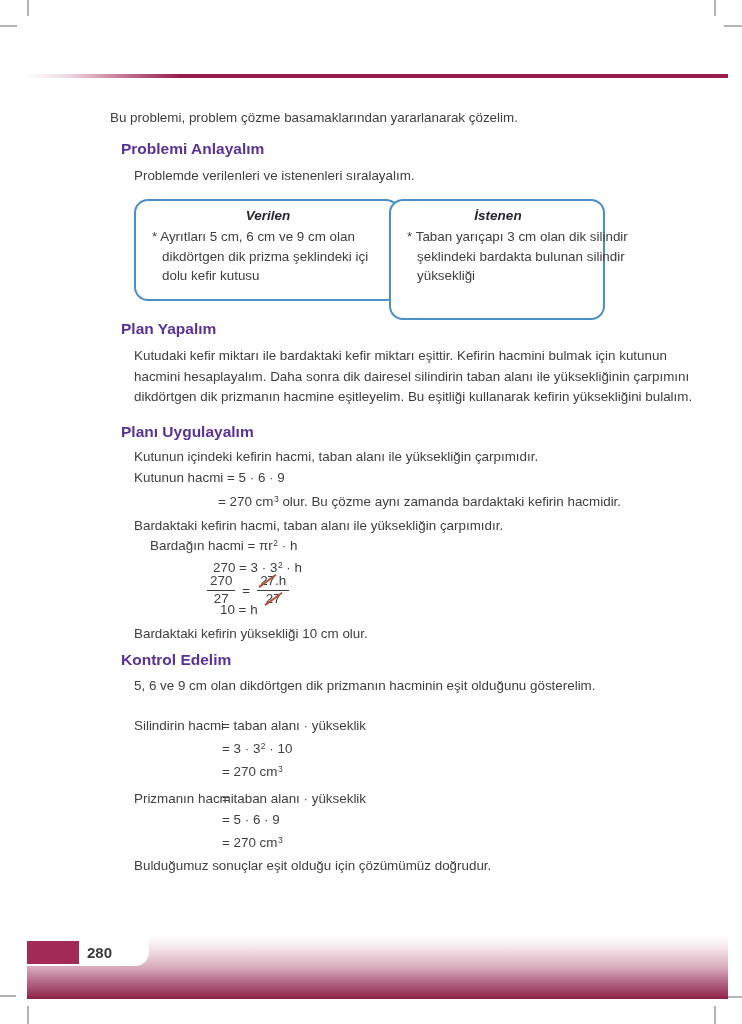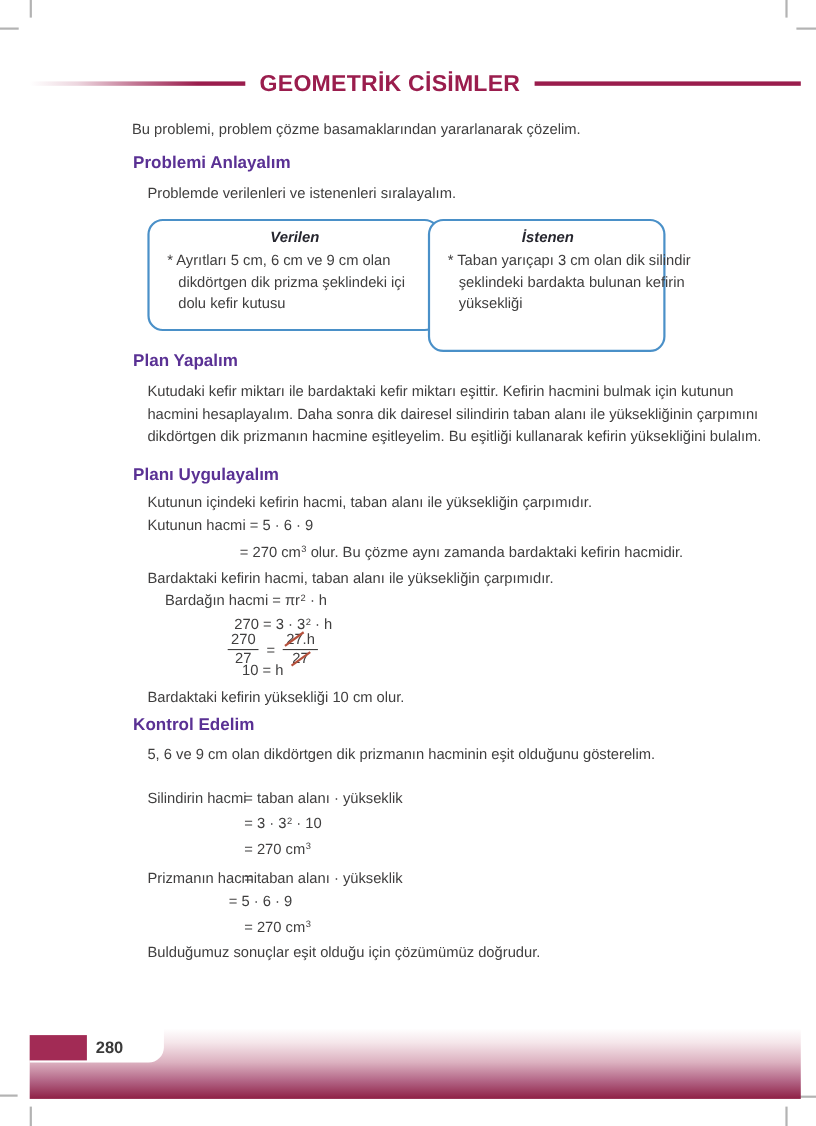--- a/index.html
+++ b/index.html
@@ -57,40 +57,39 @@
   <div class="crop" style="left:0;top:25px;width:17px;height:1.5px;"></div>
   <div class="crop" style="left:714px;top:0;width:1.5px;height:16px;"></div>
   <div class="crop" style="right:0;top:25px;width:18px;height:1.5px;"></div>
   <div class="crop" style="left:0;top:995px;width:16px;height:1.5px;"></div>
   <div class="crop" style="left:27px;top:1006px;width:1.5px;height:18px;"></div>
   <div class="crop" style="right:0;top:996px;width:17px;height:1.5px;"></div>
   <div class="crop" style="left:714px;top:1006px;width:1.5px;height:18px;"></div>
 
   <div class="header">
     <div class="hline left"></div>
-    <h1 class="page-title">GEOMETRİK CİSİMLER</h1>
     <div class="hline right"></div>
   </div>
 
-  <div class="abs body-text nowrap" style="left:120px;top:108px;">Bu problemi, problem çözme basamaklarından yararlanarak çözelim.</div>
+  <div class="abs body-text nowrap" style="left:110px;top:108px;">Bu problemi, problem çözme basamaklarından yararlanarak çözelim.</div>
 
   <div class="abs heading" style="left:121px;top:140px;">Problemi Anlayalım</div>
   <div class="abs body-text nowrap" style="left:134px;top:166px;">Problemde verilenleri ve istenenleri sıralayalım.</div>
 
   <div class="info-box" style="left:134px;top:199px;width:266px;height:102px;">
     <div class="box-title">Verilen</div>
     <div class="box-line">* Ayrıtları 5 cm, 6 cm ve 9 cm olan</div>
     <div class="box-line cont">dikdörtgen dik prizma şeklindeki içi</div>
     <div class="box-line cont">dolu kefir kutusu</div>
   </div>
 
   <div class="info-box" style="left:389px;top:199px;width:216px;height:121px;">
     <div class="box-title">İstenen</div>
     <div class="box-line">* Taban yarıçapı 3 cm olan dik silindir</div>
-    <div class="box-line cont">şeklindeki bardakta bulunan kefirin</div>
+    <div class="box-line cont">şeklindeki bardakta bulunan silindir</div>
     <div class="box-line cont">yüksekliği</div>
   </div>
 
   <div class="abs heading" style="left:121px;top:320px;">Plan Yapalım</div>
   <div class="abs body-text" style="left:134px;top:346px;">
     <div class="nowrap">Kutudaki kefir miktarı ile bardaktaki kefir miktarı eşittir. Kefirin hacmini bulmak için kutunun</div>
     <div class="nowrap">hacmini hesaplayalım. Daha sonra dik dairesel silindirin taban alanı ile yüksekliğinin çarpımını</div>
     <div class="nowrap">dikdörtgen dik prizmanın hacmine eşitleyelim. Bu eşitliği kullanarak kefirin yüksekliğini bulalım.</div>
   </div>
 
@@ -120,21 +119,21 @@
   <div class="abs heading" style="left:121px;top:651px;">Kontrol Edelim</div>
   <div class="abs body-text" style="left:134px;top:676px;">
     <div class="nowrap">5, 6 ve 9 cm olan dikdörtgen dik prizmanın hacminin eşit olduğunu gösterelim.</div>
   </div>
 
   <div class="abs eq" style="left:134px;top:718px;"><span class="eq-label">Silindirin hacmi</span><span>= taban alanı · yükseklik</span></div>
   <div class="abs eq" style="left:222px;top:741px;"><span>= 3 · 3</span><span class="sup">2</span><span> · 10</span></div>
   <div class="abs eq" style="left:222px;top:764px;"><span>= 270 cm</span><span class="sup">3</span></div>
 
   <div class="abs eq" style="left:134px;top:791px;"><span class="eq-label">Prizmanın hacmi</span><span>= taban alanı · yükseklik</span></div>
-  <div class="abs eq" style="left:208px;top:812px;">= 5 · 6 · 9</div>
+  <div class="abs eq" style="left:222px;top:812px;">= 5 · 6 · 9</div>
   <div class="abs eq" style="left:222px;top:835px;"><span>= 270 cm</span><span class="sup">3</span></div>
 
   <div class="abs body-text nowrap" style="left:134px;top:856px;">Bulduğumuz sonuçlar eşit olduğu için çözümümüz doğrudur.</div>
 
   <div class="footer-band">
     <div class="page-tab">
       <div class="tab-square"></div>
       <div class="page-num">280</div>
     </div>
   </div>

